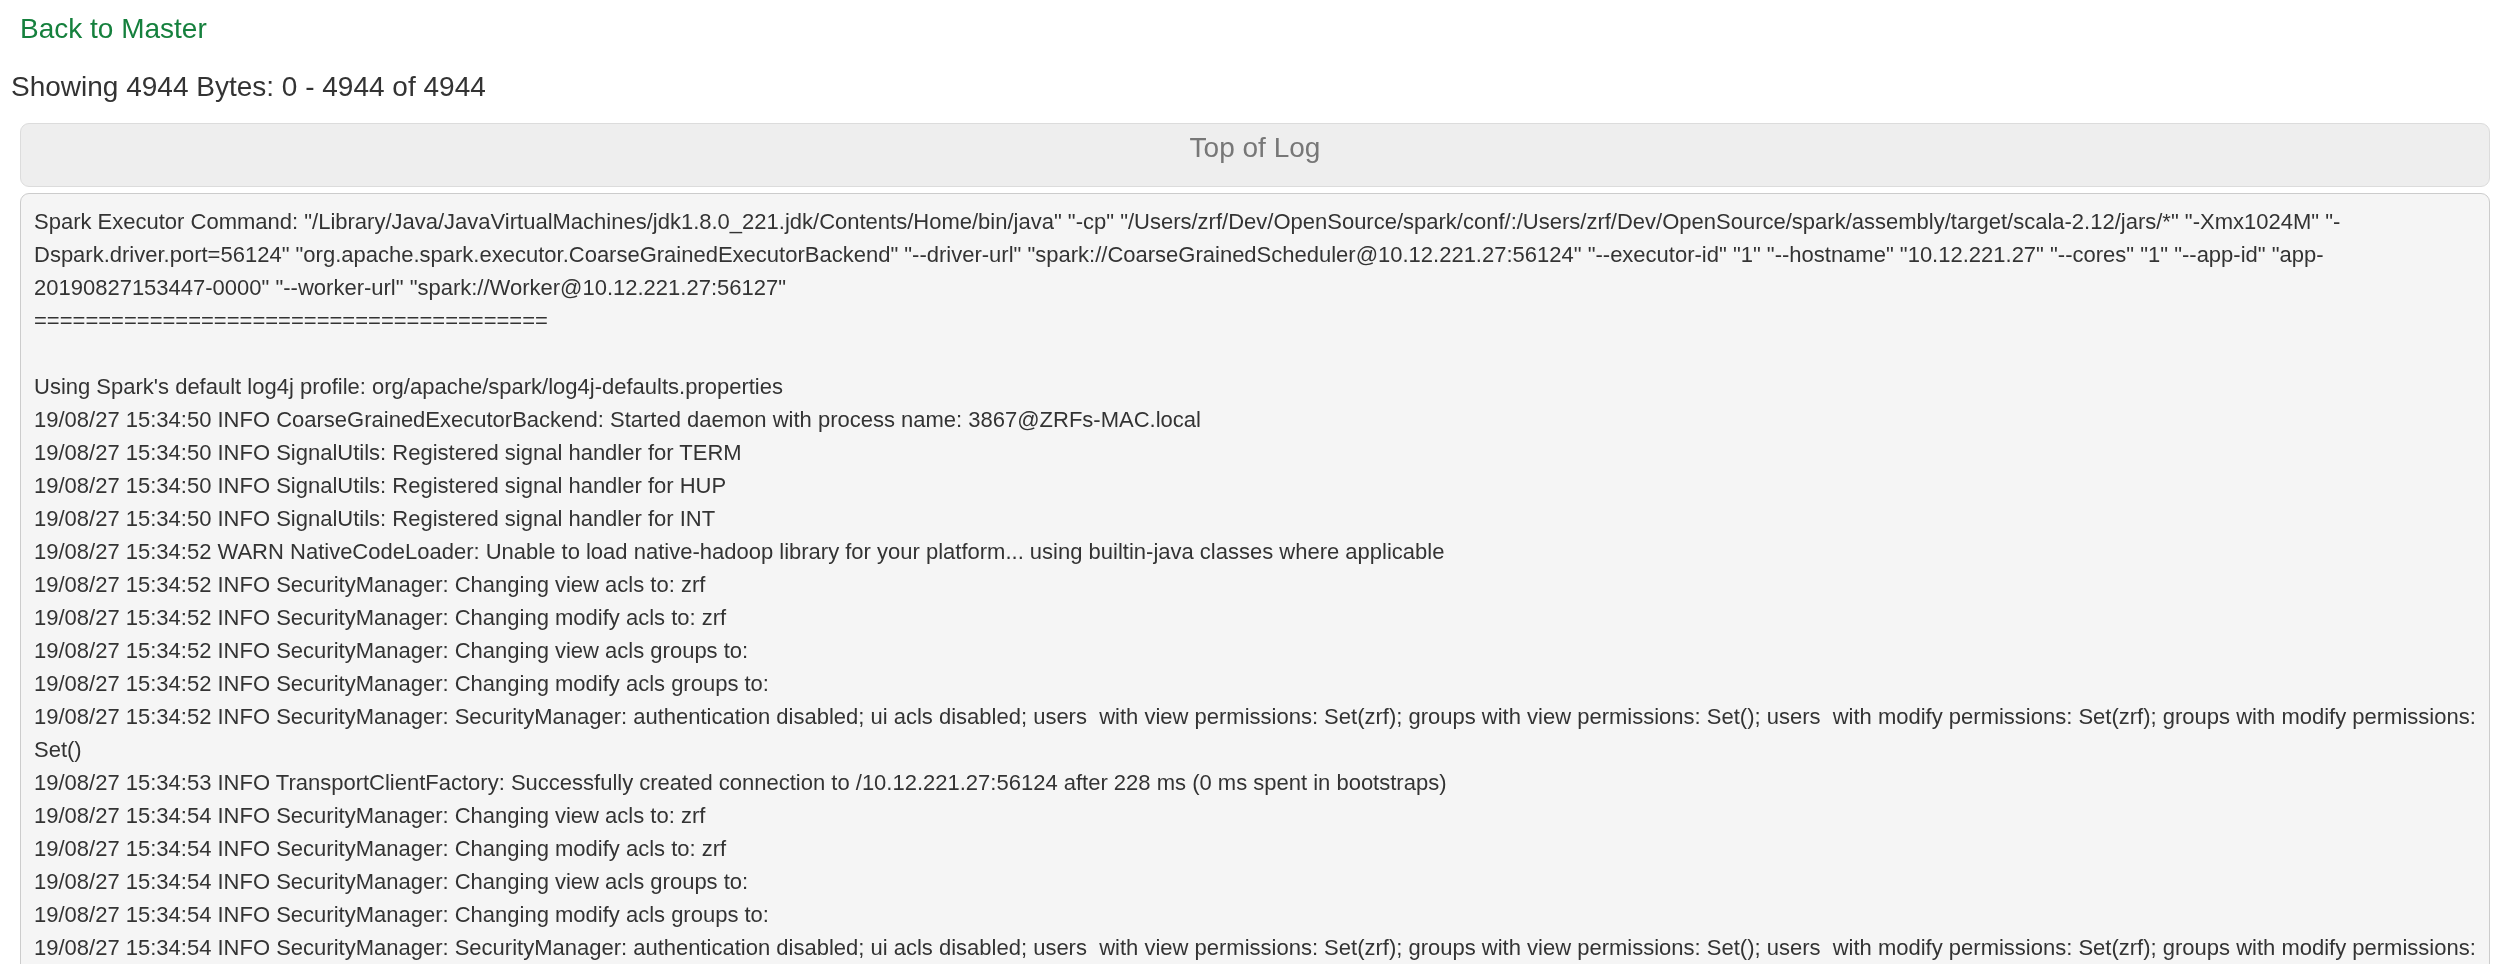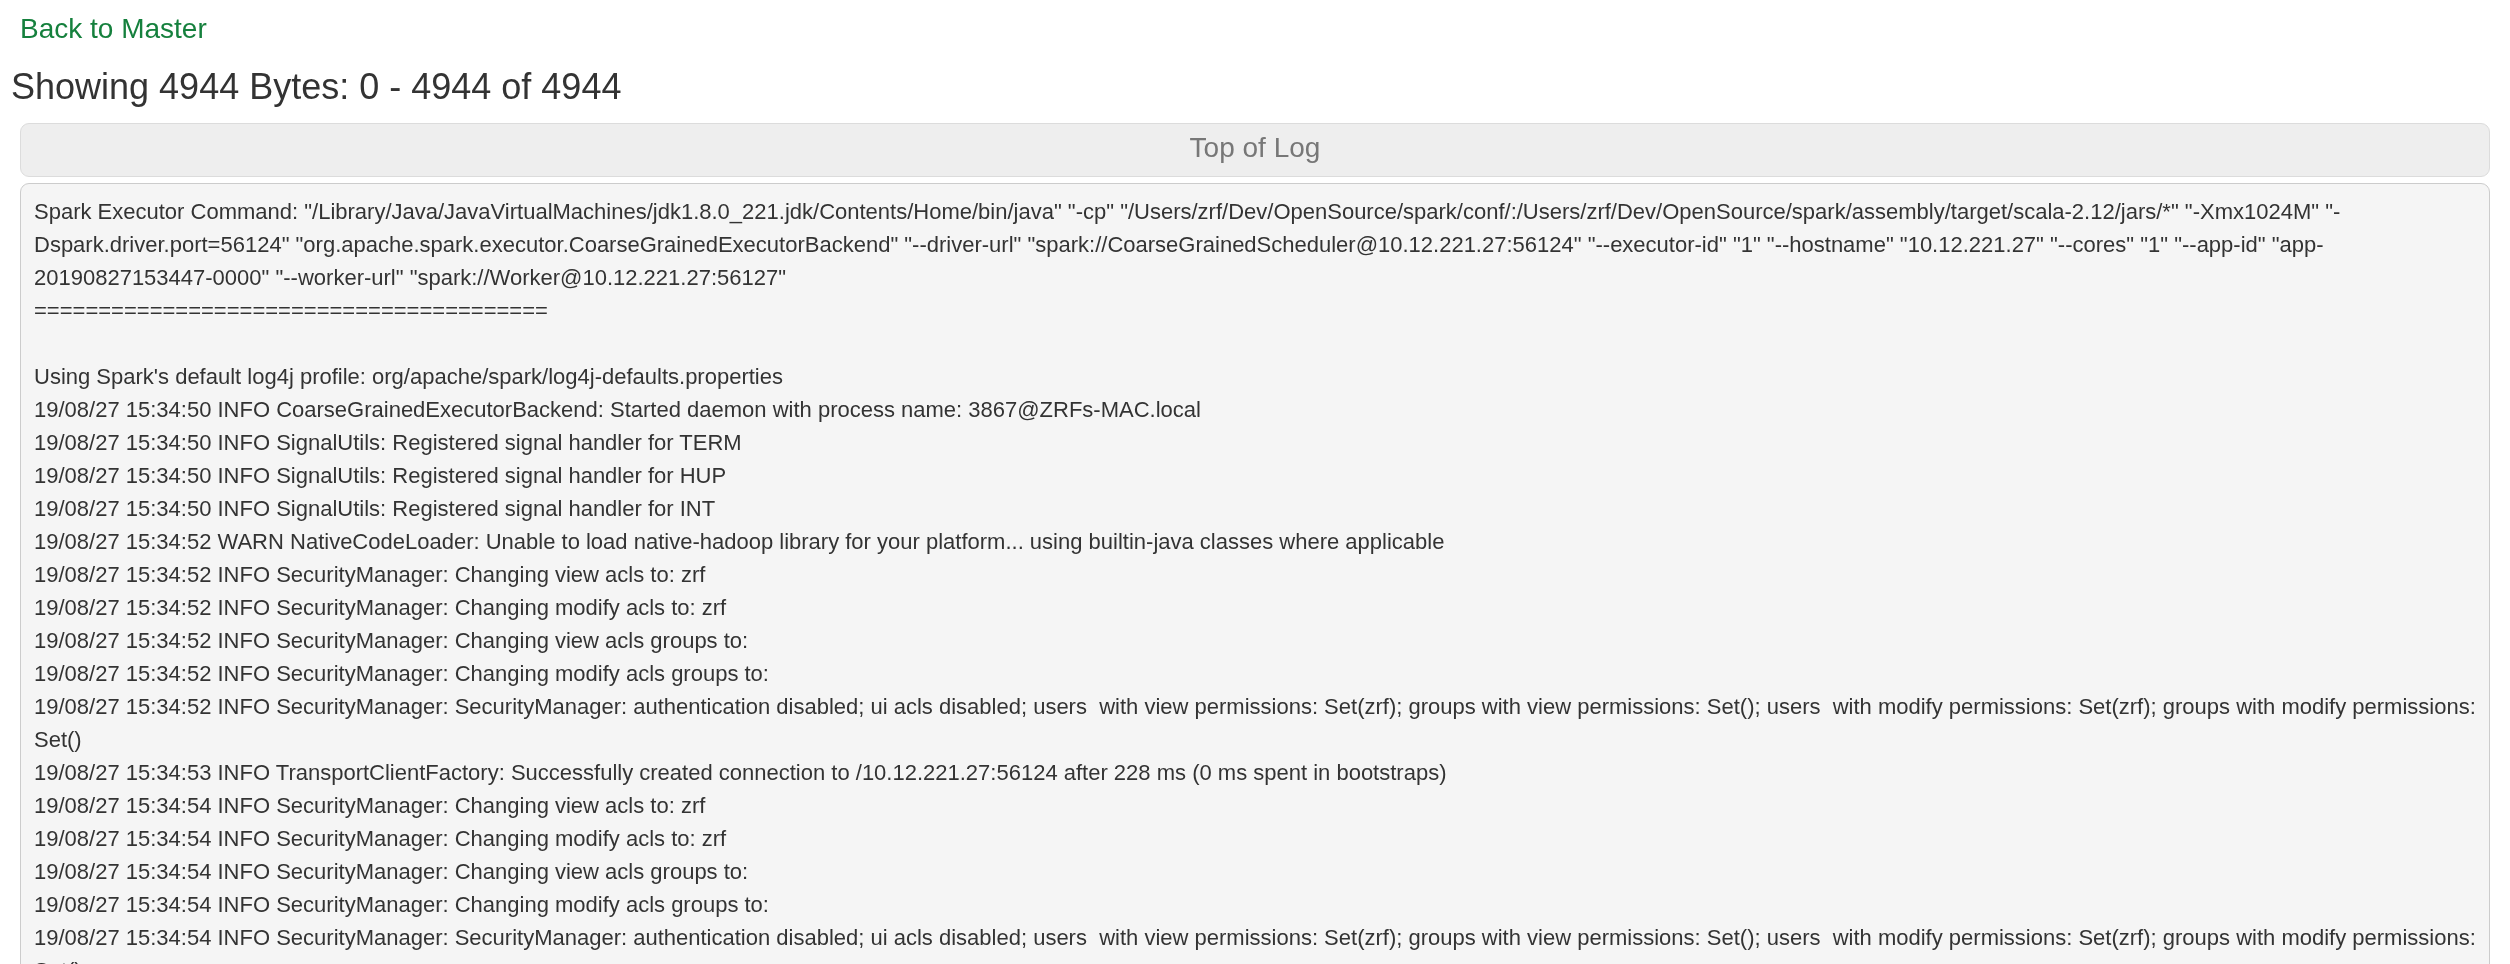--- a/index.html
+++ b/index.html
@@ -22,29 +22,29 @@
     margin: 12px 0 0 20px;
     font-size: 28px;
     line-height: 34px;
     font-weight: 500;
     color: #15803d;
     text-decoration: none;
     cursor: pointer;
   }
   .byte-info {
     margin: 24px 0 0 11px;
-    font-size: 36px;
+    font-size: 28px;
     line-height: 34px;
     font-weight: 500;
     color: #333333;
   }
   .top-log-btn {
     margin: 19px 20px 6px 20px;
     width: 2470px;
-    height: 54px;
+    height: 64px;
     background: #eeeeee;
     border: 1px solid #dcdcdc;
     border-radius: 9px;
     text-align: center;
     font-size: 28px;
     line-height: 48px;
     color: #777777;
     cursor: pointer;
     user-select: none;
   }

